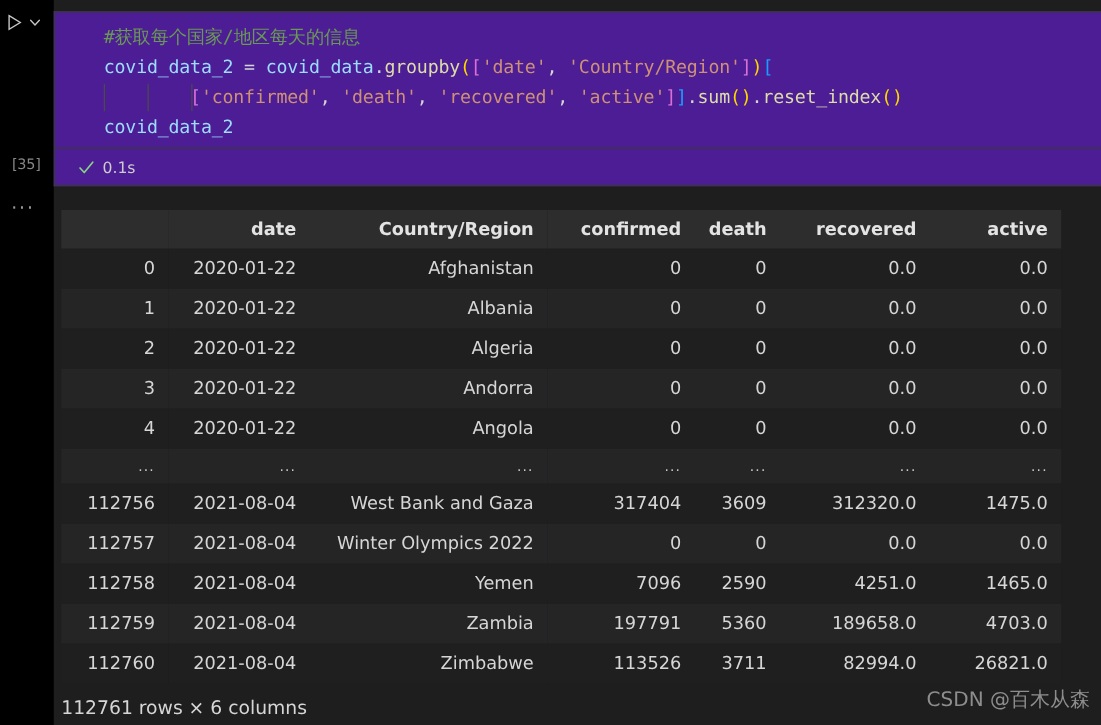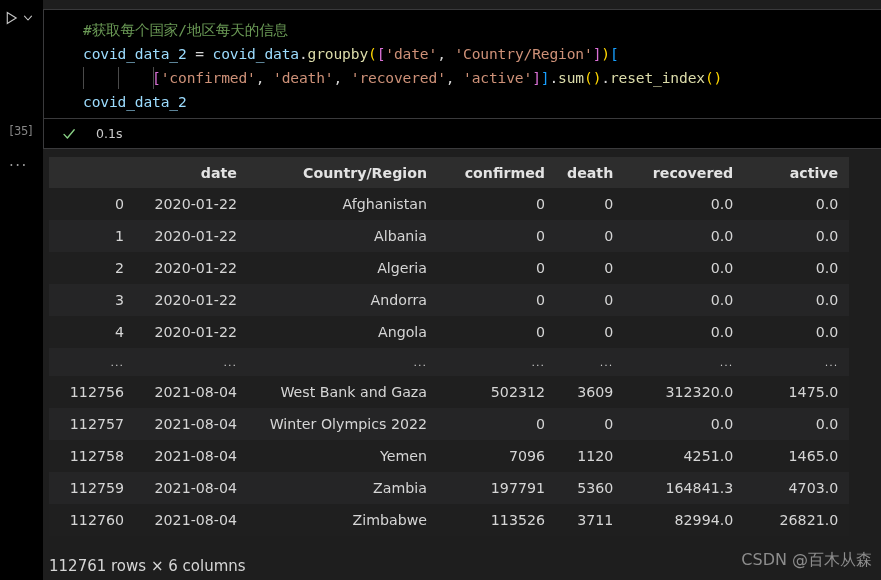--- a/index.html
+++ b/index.html
@@ -60,21 +60,21 @@
     letter-spacing: 1.5px;
     font-family: "DejaVu Sans", sans-serif;
   }
 
   
   #code-cell {
     position: absolute;
     left: 43px; top: 9px;
     width: 838px;
     height: 140px;
-    background: #000000;
+    background: #4c1d95;
     border: 1px solid #3a3a3c;
     border-right: none;
     box-sizing: border-box;
   }
   #code-editor {
     position: absolute;
     left: 0; top: 0;
     right: 0;
     height: 110px;
     padding: 8px 0 0 0;
@@ -130,32 +130,32 @@
     display: flex;
     align-items: center;
     box-sizing: border-box;
   }
   .check-ico {
     margin-left: 18px;
     width: 14px; height: 14px;
     display: block;
   }
   .dur {
-    margin-left: 20px;
+    margin-left: 6px;
     font-family: "DejaVu Sans", sans-serif;
     font-size: 12.5px;
     color: #cccccc;
     text-align: right;
   }
 
   
   #output {
     position: absolute;
     left: 43px;
-    top: 157px;
+    top: 168px;
     width: 838px;
   }
   table.df {
     border-collapse: collapse;
     margin-left: 6px;
     font-family: "DejaVu Sans", sans-serif;
     font-size: 14.2px;
     color: #d6d6d6;
     table-layout: fixed;
   }
@@ -328,50 +328,50 @@
           <td>...</td>
           <td>...</td>
           <td>...</td>
           <td>...</td>
           <td>...</td>
         </tr>
         <tr class="even">
           <td>112756</td>
           <td>2021-08-04</td>
           <td>West Bank and Gaza</td>
-          <td>502312</td>
+          <td>317404</td>
           <td>3609</td>
           <td>312320.0</td>
           <td>1475.0</td>
         </tr>
         <tr class="odd">
           <td>112757</td>
           <td>2021-08-04</td>
           <td>Winter Olympics 2022</td>
           <td>0</td>
           <td>0</td>
           <td>0.0</td>
           <td>0.0</td>
         </tr>
         <tr class="even">
           <td>112758</td>
           <td>2021-08-04</td>
           <td>Yemen</td>
           <td>7096</td>
-          <td>1120</td>
+          <td>2590</td>
           <td>4251.0</td>
           <td>1465.0</td>
         </tr>
         <tr class="odd">
           <td>112759</td>
           <td>2021-08-04</td>
           <td>Zambia</td>
           <td>197791</td>
           <td>5360</td>
-          <td>164841.3</td>
+          <td>189658.0</td>
           <td>4703.0</td>
         </tr>
         <tr class="even">
           <td>112760</td>
           <td>2021-08-04</td>
           <td>Zimbabwe</td>
           <td>113526</td>
           <td>3711</td>
           <td>82994.0</td>
           <td>26821.0</td>

